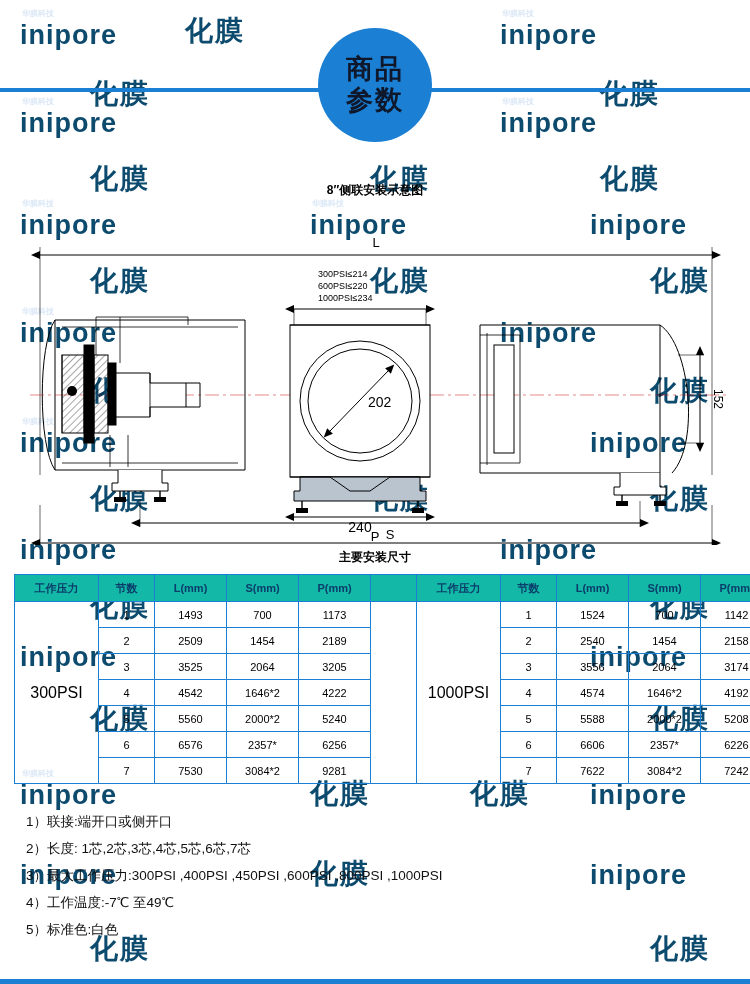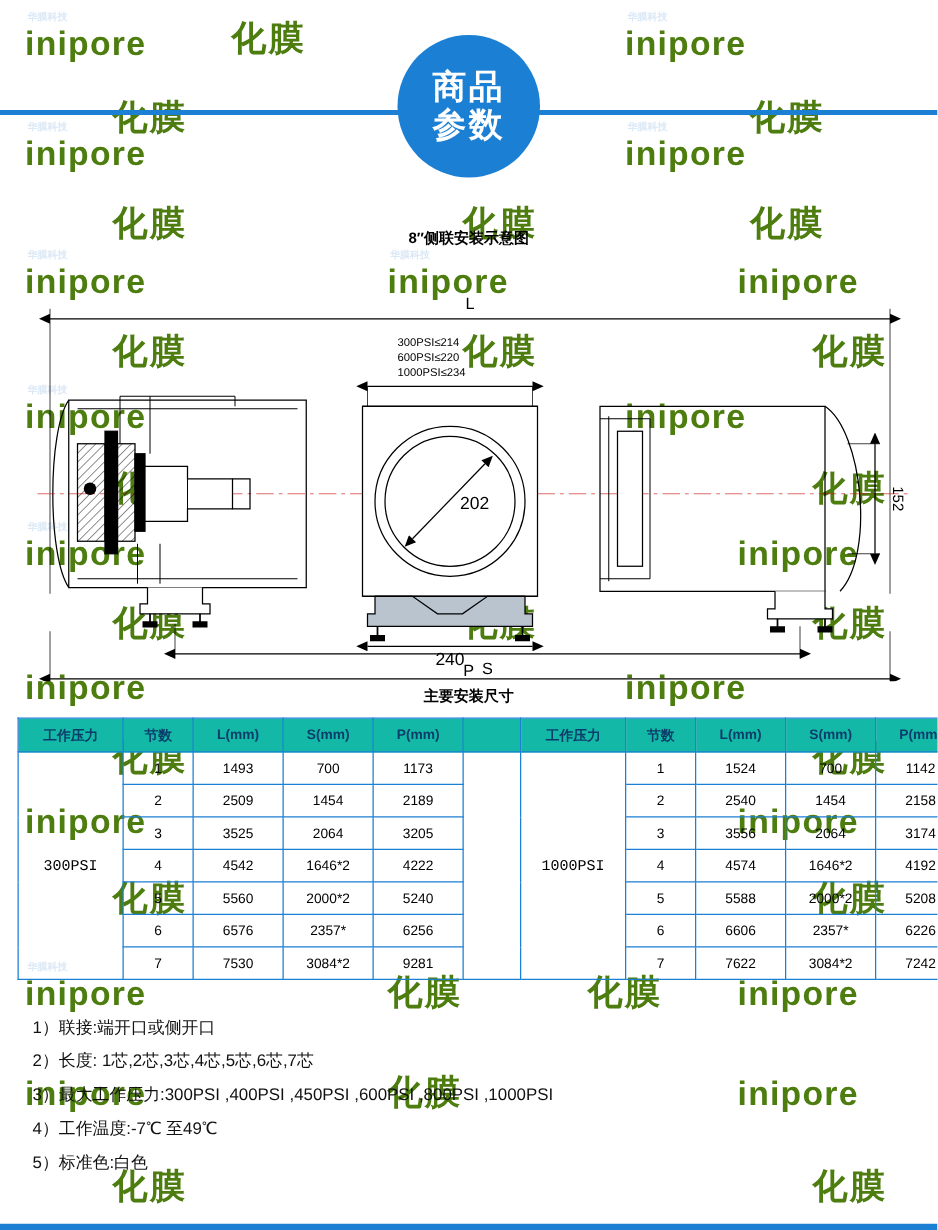--- a/index.html
+++ b/index.html
@@ -18,21 +18,21 @@
 
   
   .wm-layer {
     position: absolute;
     inset: 0;
     pointer-events: none;
     z-index: 0;
   }
   .wm {
     position: absolute;
-    color: #4d7c0f;
+    color: #0c4a6e;
     font-weight: bold;
     white-space: nowrap;
     user-select: none;
   }
   .wm-text {
     font-size: 27px;
     letter-spacing: 1px;
   }
   .wm-cjk {
     font-size: 28px;
@@ -60,21 +60,21 @@
   }
   .header .circle {
     position: absolute;
     left: 50%;
     top: 28px;
     transform: translateX(-50%);
     width: 114px;
     height: 114px;
     border-radius: 50%;
     background: #1b7fd4;
-    color: #ffffff;
+    color: #0f172a;
     display: flex;
     flex-direction: column;
     align-items: center;
     justify-content: center;
     line-height: 1.16;
   }
   .header .circle span {
     font-size: 27px;
     font-weight: bold;
     letter-spacing: 2px;
@@ -126,22 +126,21 @@
     font-weight: bold;
     font-size: 11px;
     height: 26px;
   }
   td.gap, th.gap {
     border: none;
     background: transparent;
     width: 46px;
   }
   td.press {
-    font-size: 12px;
-    font-family: Liberation Mono, monospace;
+    font-size: 16px;
   }
 
   
   .notes {
     position: relative;
     z-index: 2;
     margin: 24px 0 0 26px;
     font-size: 13.5px;
     line-height: 2.0;
     color: #111;

